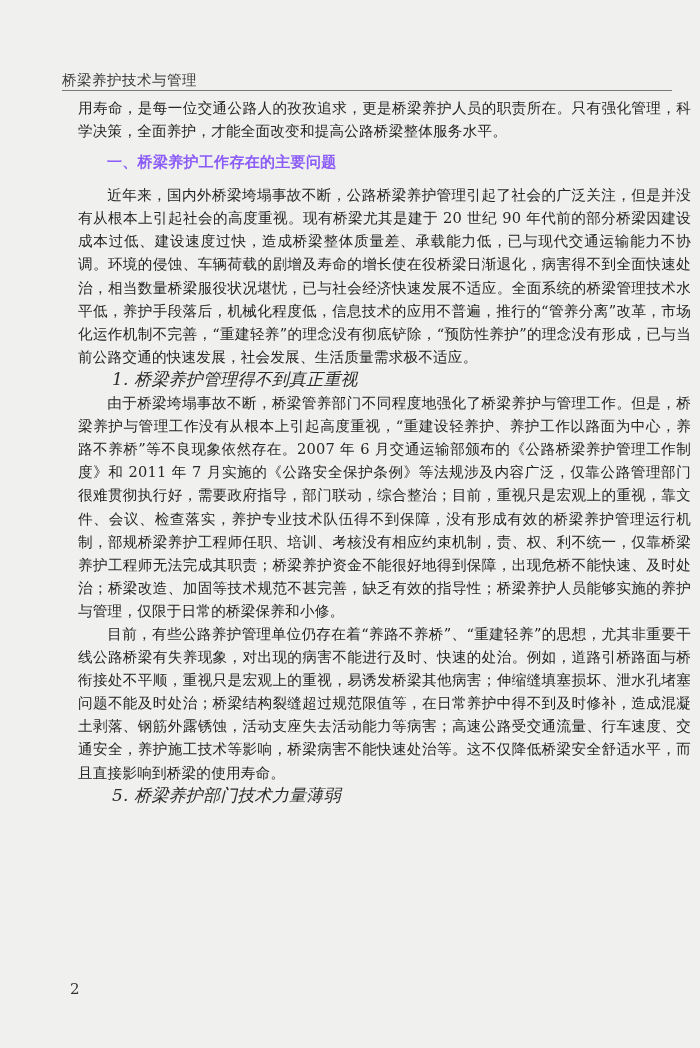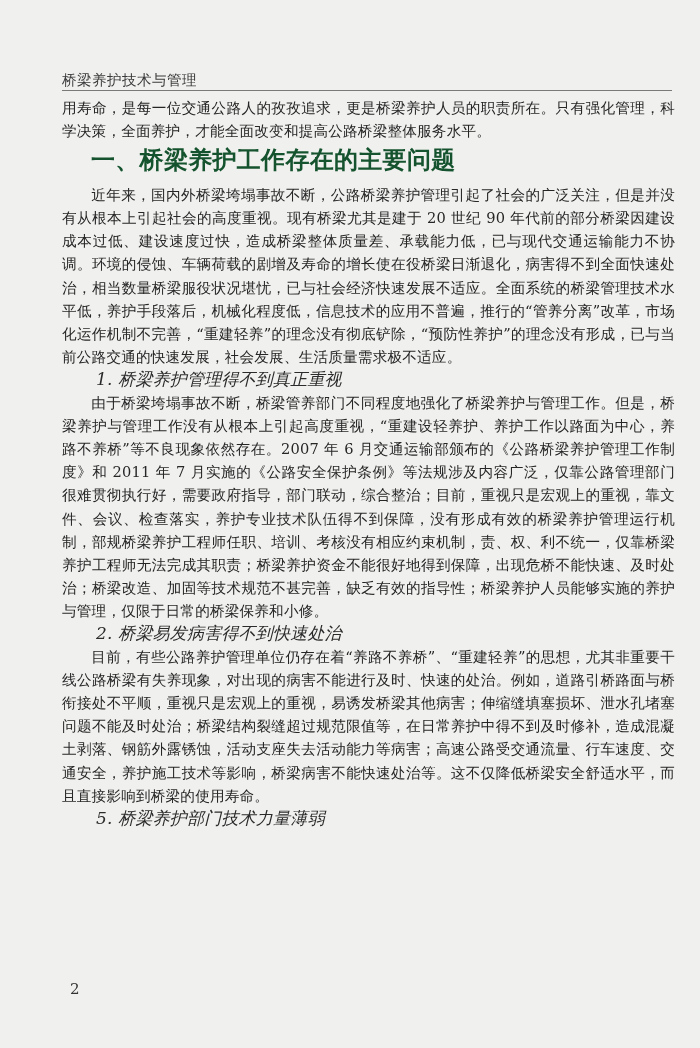--- a/index.html
+++ b/index.html
@@ -13,30 +13,30 @@
   .running-header {
     position: absolute; left: 62px; top: 71px;
     font-family: "DejaVu Sans", "Liberation Sans", sans-serif;
     font-size: 14.5px; color: #3a3a3a; letter-spacing: 0.5px;
   }
   .header-rule {
     position: absolute; left: 62px; top: 90px; width: 610px; height: 1px;
     background: #7a7a7a;
   }
   .body-text {
-    position: absolute; left: 62px; top: 96px; width: 613px;
+    position: absolute; left: 78px; top: 96px; width: 613px;
     font-size: 14.6px; line-height: 23.1px; text-align: justify;
     letter-spacing: 0.2px;
   }
   .body-text p { margin: 0; text-indent: 2em; }
   .body-text p.cont { text-indent: 0; }
   .section-title {
-    font-family: Liberation Mono, monospace;
-    font-size: 24px; line-height: 40px; margin: 0 0 1px 0;
-    padding-left: 29px; color: #14532d; letter-spacing: 0.3px;
+    font-family: Liberation Sans, sans-serif;
+    font-size: 15px; line-height: 40px; margin: 0 0 1px 0;
+    padding-left: 29px; color: #8b5cf6; letter-spacing: 0.3px;
   }
   .sub-title {
     margin: 0; text-indent: 2em;
     font-family: "DejaVu Serif", "Liberation Serif", serif;
     font-style: italic; font-size: 17px; color: #2b2b2b;
   }
   .page-number {
     position: absolute; left: 70px; top: 980px;
     font-size: 15px; color: #333;
   }
@@ -49,20 +49,19 @@
   <div class="header-rule"></div>
 
   <div class="body-text">
     <p class="cont">用寿命，是每一位交通公路人的孜孜追求，更是桥梁养护人员的职责所在。只有强化管理，科学决策，全面养护，才能全面改变和提高公路桥梁整体服务水平。</p>
     <h2 class="section-title">一、桥梁养护工作存在的主要问题</h2>
     <p>近年来，国内外桥梁垮塌事故不断，公路桥梁养护管理引起了社会的广泛关注，但是并没有从根本上引起社会的高度重视。现有桥梁尤其是建于 20 世纪 90 年代前的部分桥梁因建设成本过低、建设速度过快，造成桥梁整体质量差、承载能力低，已与现代交通运输能力不协调。环境的侵蚀、车辆荷载的剧增及寿命的增长使在役桥梁日渐退化，病害得不到全面快速处治，相当数量桥梁服役状况堪忧，已与社会经济快速发展不适应。全面系统的桥梁管理技术水平低，养护手段落后，机械化程度低，信息技术的应用不普遍，推行的“管养分离”改革，市场化运作机制不完善，“重建轻养”的理念没有彻底铲除，“预防性养护”的理念没有形成，已与当前公路交通的快速发展，社会发展、生活质量需求极不适应。</p>
 
     <p class="sub-title">1. 桥梁养护管理得不到真正重视</p>
     <p>由于桥梁垮塌事故不断，桥梁管养部门不同程度地强化了桥梁养护与管理工作。但是，桥梁养护与管理工作没有从根本上引起高度重视，“重建设轻养护、养护工作以路面为中心，养路不养桥”等不良现象依然存在。2007 年 6 月交通运输部颁布的《公路桥梁养护管理工作制度》和 2011 年 7 月实施的《公路安全保护条例》等法规涉及内容广泛，仅靠公路管理部门很难贯彻执行好，需要政府指导，部门联动，综合整治；目前，重视只是宏观上的重视，靠文件、会议、检查落实，养护专业技术队伍得不到保障，没有形成有效的桥梁养护管理运行机制，部规桥梁养护工程师任职、培训、考核没有相应约束机制，责、权、利不统一，仅靠桥梁养护工程师无法完成其职责；桥梁养护资金不能很好地得到保障，出现危桥不能快速、及时处治；桥梁改造、加固等技术规范不甚完善，缺乏有效的指导性；桥梁养护人员能够实施的养护与管理，仅限于日常的桥梁保养和小修。</p>
 
-    <p class="sub-title">2. 桥梁易发病害得不到快速处治</p>
     <p>目前，有些公路养护管理单位仍存在着“养路不养桥”、“重建轻养”的思想，尤其非重要干线公路桥梁有失养现象，对出现的病害不能进行及时、快速的处治。例如，道路引桥路面与桥衔接处不平顺，重视只是宏观上的重视，易诱发桥梁其他病害；伸缩缝填塞损坏、泄水孔堵塞问题不能及时处治；桥梁结构裂缝超过规范限值等，在日常养护中得不到及时修补，造成混凝土剥落、钢筋外露锈蚀，活动支座失去活动能力等病害；高速公路受交通流量、行车速度、交通安全，养护施工技术等影响，桥梁病害不能快速处治等。这不仅降低桥梁安全舒适水平，而且直接影响到桥梁的使用寿命。</p>
 
     <p class="sub-title">5. 桥梁养护部门技术力量薄弱</p>
   </div>
 
   <div class="page-number">2</div>
 </div>
 
 </body></html>

